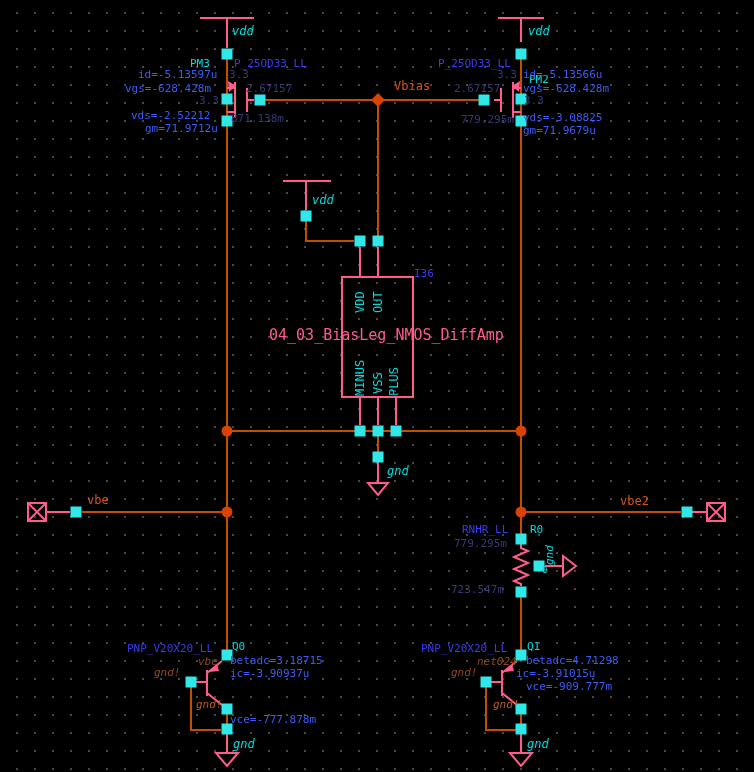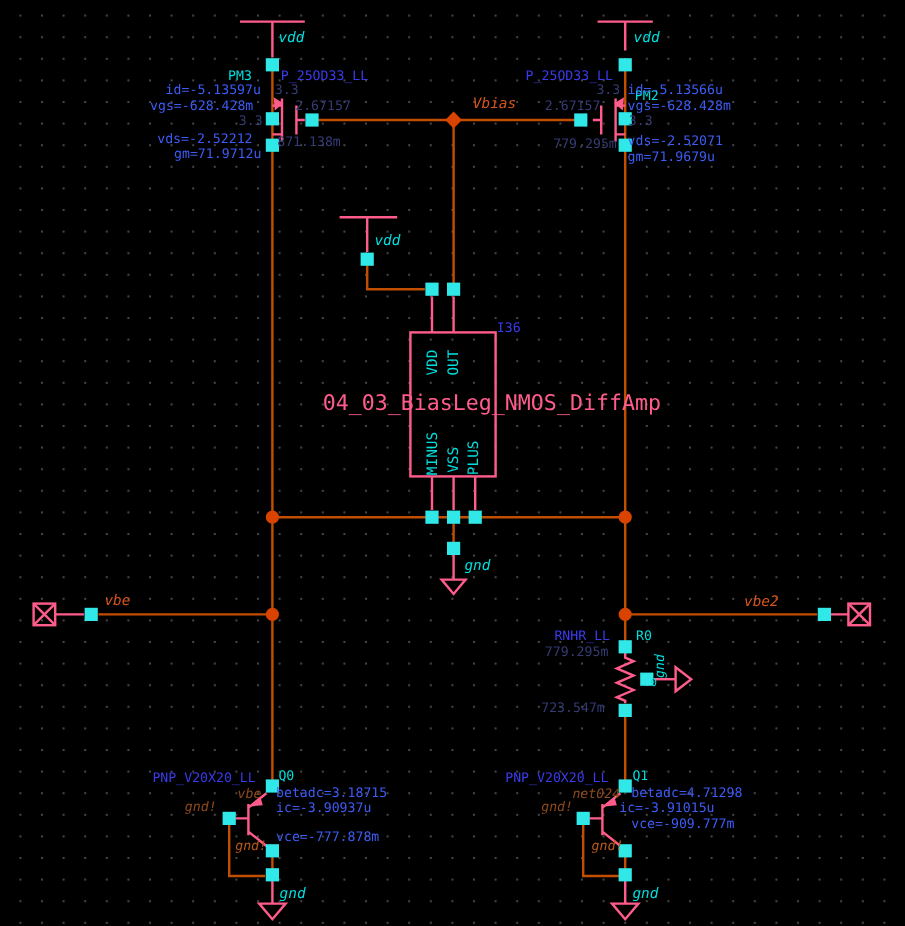--- a/index.html
+++ b/index.html
@@ -10,22 +10,22 @@
     font-family:"DejaVu Sans Mono",monospace;
   }
   #canvas svg{position:absolute;left:0;top:0;}
   .lbl{position:absolute;font:11px "DejaVu Sans Mono",monospace;white-space:pre;line-height:1;}
   .cyan{color:#00dede}
   .blue{color:#3b3bee}
   .param{color:#3d5cf5}
   .fb{color:#353b73}
   .fo{color:#8f4a1c;font-style:italic}
   .fob{color:#bd5a1a;font-style:italic}
-  .wl{color:#d4551c;font-style:italic;font-size:12px}
-  .pk{color:#ff5c8c;font-size:18px}
+  .wl{color:#d4551c;font-size:12px}
+  .pk{color:#ff5c8c;font-size:15px}
   .it{font-style:italic}
   .rot{transform:rotate(-90deg);transform-origin:0 0;font-size:12px}
   .rot2{transform:rotate(-90deg);transform-origin:0 0;font-size:11px}
   .s12{font-size:12px}
   .s9{font-size:9px}
 </style>
 </head>
 <body>
 
 <div id="canvas">
@@ -147,21 +147,21 @@
   <span class="lbl param" style="left:145px;top:123px">gm=71.9712u</span>
   <span class="lbl fb" style="left:229px;top:69px">3.3</span>
   <span class="lbl fb" style="left:246px;top:83px">2.67157</span>
   <span class="lbl fb" style="left:199px;top:95px">3.3</span>
   <span class="lbl fb" style="left:231px;top:113px">871.138m</span>
 
   <span class="lbl blue" style="left:438px;top:58px">P_25OD33_LL</span>
   <span class="lbl cyan" style="left:529px;top:74px">PM2</span>
   <span class="lbl param" style="left:523px;top:69px">id=-5.13566u</span>
   <span class="lbl param" style="left:523px;top:83px">vgs=-628.428m</span>
-  <span class="lbl param" style="left:523px;top:112px">vds=-2.52071</span>
+  <span class="lbl param" style="left:523px;top:112px">vds=-3.08825</span>
   <span class="lbl param" style="left:523px;top:125px">gm=71.9679u</span>
   <span class="lbl fb" style="left:497px;top:69px">3.3</span>
   <span class="lbl fb" style="left:454px;top:83px">2.67157</span>
   <span class="lbl fb" style="left:524px;top:95px">3.3</span>
   <span class="lbl fb" style="left:461px;top:114px">779.295m</span>
 
   <span class="lbl wl" style="left:394px;top:80px">Vbias</span>
 
   <span class="lbl blue" style="left:414px;top:268px">I36</span>
   <span class="lbl pk" style="left:269px;top:328px">04_03_BiasLeg_NMOS_DiffAmp</span>
@@ -182,21 +182,21 @@
   <span class="lbl cyan" style="left:530px;top:524px">R0</span>
   <span class="lbl fb" style="left:454px;top:538px">779.295m</span>
   <span class="lbl fb" style="left:451px;top:584px">723.547m</span>
   <span class="lbl cyan it rot2" style="left:544px;top:565px">gnd</span>
   <span class="lbl cyan s9" style="left:542px;top:566px">0</span>
 
   <span class="lbl blue" style="left:127px;top:643px">PNP_V20X20_LL</span>
   <span class="lbl cyan" style="left:232px;top:641px">Q0</span>
   <span class="lbl param" style="left:230px;top:655px">betadc=3.18715</span>
   <span class="lbl param" style="left:230px;top:668px">ic=-3.90937u</span>
-  <span class="lbl param" style="left:230px;top:692px">vce=-777.878m</span>
+  <span class="lbl param" style="left:230px;top:714px">vce=-777.878m</span>
   <span class="lbl fo" style="left:198px;top:656px">vbe</span>
   <span class="lbl fo" style="left:154px;top:667px">gnd!</span>
   <span class="lbl fob" style="left:196px;top:699px">gnd!</span>
 
   <span class="lbl blue" style="left:421px;top:643px">PNP_V20X20_LL</span>
   <span class="lbl cyan" style="left:527px;top:641px">Q1</span>
   <span class="lbl param" style="left:526px;top:655px">betadc=4.71298</span>
   <span class="lbl param" style="left:516px;top:668px">ic=-3.91015u</span>
   <span class="lbl param" style="left:526px;top:681px">vce=-909.777m</span>
   <span class="lbl fo" style="left:477px;top:656px">net024</span>

